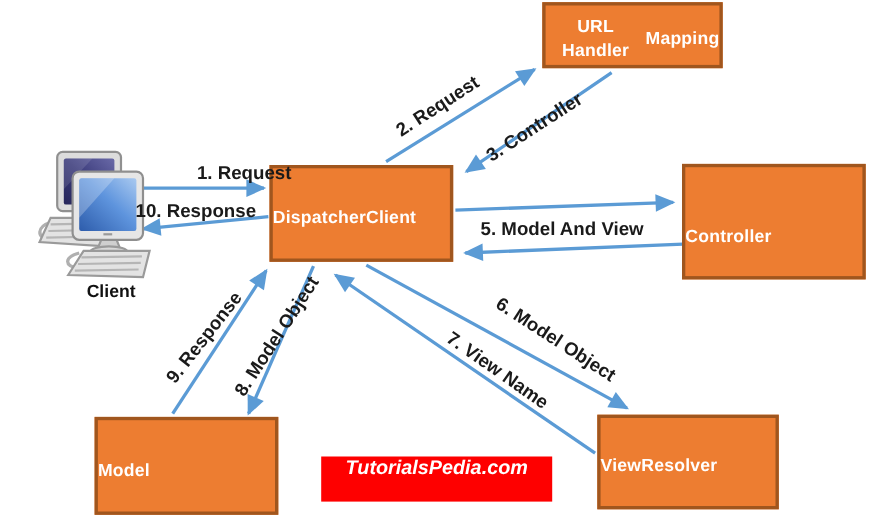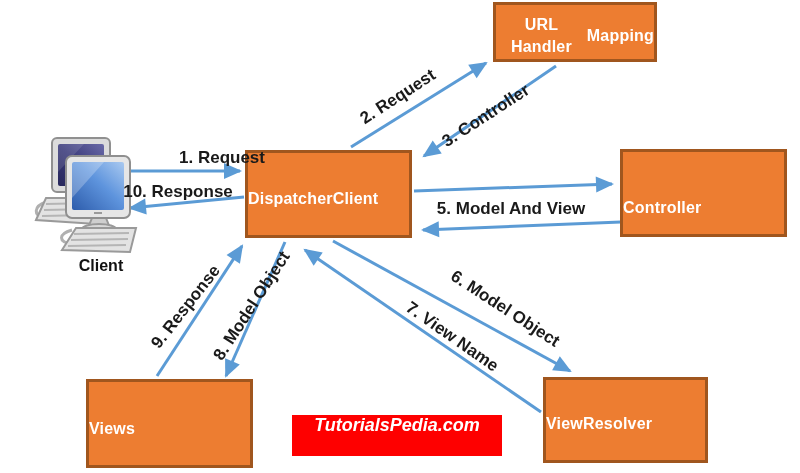--- a/index.html
+++ b/index.html
@@ -97,26 +97,26 @@
   <div class="box" style="left:493px; top:2px; width:164px; height:60px; padding-top:7px; row-gap:2px;">
     <span class="bl">URL Handler</span>
     <span class="bl">Mapping</span>
   </div>
 
   <div class="box" style="left:245px; top:150px; width:167px; height:88px; padding-top:10px; row-gap:19px;">
     <span class="bl">Dispatcher</span>
     <span class="bl">Client</span>
   </div>
 
-  <div class="box" style="left:620px; top:149px; width:167px; height:88px; padding-top:29px;">
+  <div class="box" style="left:620px; top:149px; width:167px; height:105px; padding-top:29px;">
     <span class="bl">Controller</span>
   </div>
 
   <div class="box" style="left:86px; top:379px; width:167px; height:89px; padding-top:11px;">
-    <span class="bl">Views</span>
+    <span class="bl">Model</span>
   </div>
 
   <div class="box" style="left:543px; top:377px; width:165px; height:86px; padding-top:8px; row-gap:17px;">
     <span class="bl">View</span>
     <span class="bl">Resolver</span>
   </div>
 
   <div class="flow-label" style="left:182px; top:158px;margin-left:40px;">1. Request</div>
   <div class="flow-label" style="left:398px; top:97px;  --r:-33deg;">2. Request</div>
   <div class="flow-label" style="left:486px; top:116px; --r:-33deg;">3. Controller</div>

